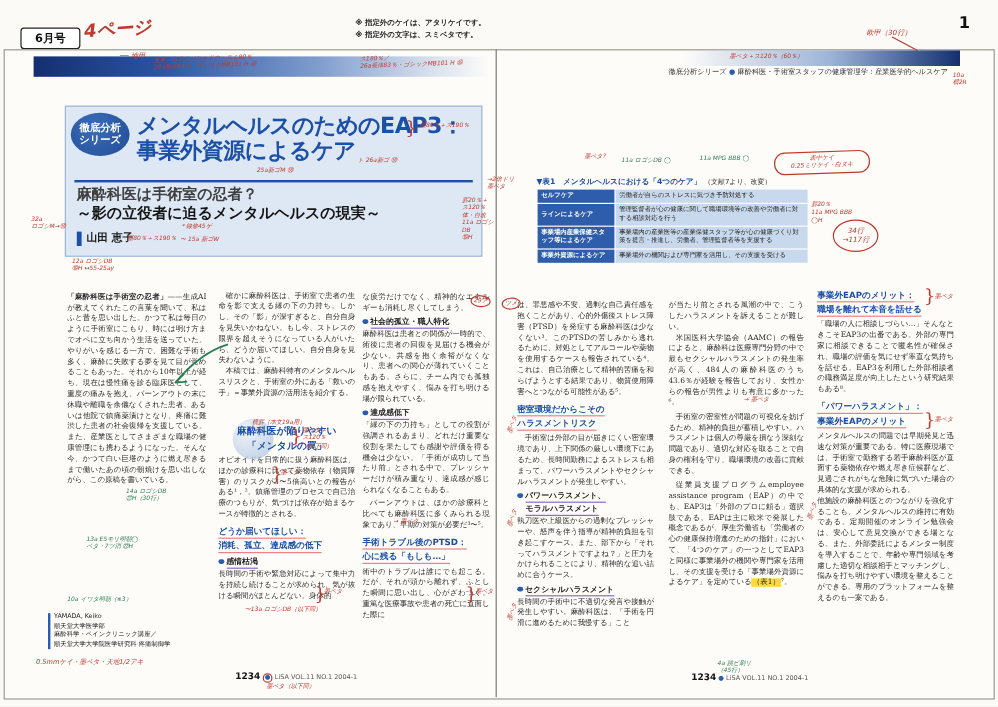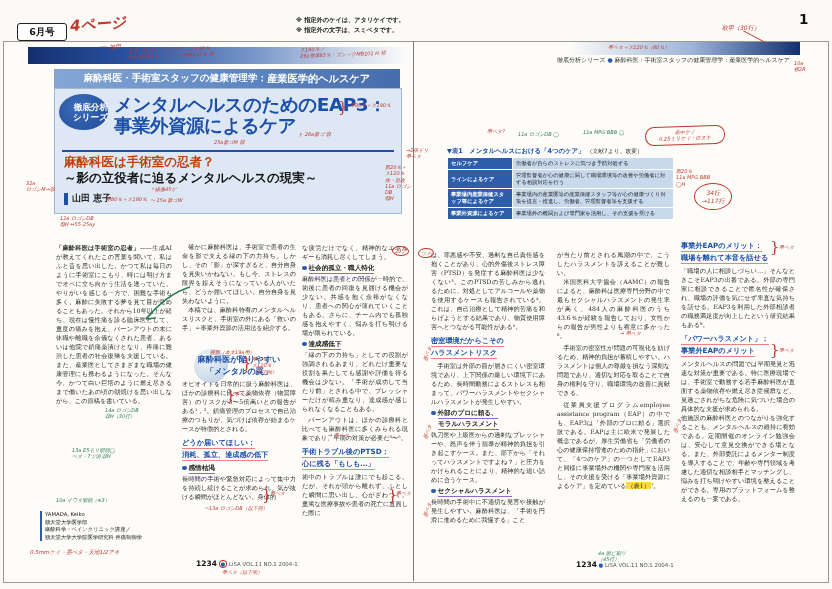--- a/index.html
+++ b/index.html
@@ -9,25 +9,25 @@
   .divider{left:413px;top:41px;width:1px;height:540px;background:#7a7a72;}
   .bandL{left:28px;top:47px;width:381px;height:17px;background:linear-gradient(90deg,#142f6f 0%,#2c54a3 28%,#7f9ccd 62%,#dbe3ef 88%,rgba(253,252,249,0) 100%);}
   .bandR{left:414px;top:42px;width:386px;height:13px;background:linear-gradient(90deg,rgba(253,252,249,0) 0%,rgba(253,252,249,0) 40%,#9db4d8 72%,#142f6f 100%);}
   .issueBox{left:17px;top:23px;width:48px;height:16px;border:1.6px solid #222;border-radius:3px;display:flex;align-items:center;justify-content:center;font-size:9.5px;font-weight:bold;color:#111;background:#fff;}
   .topnotes{left:296px;top:15px;font-size:6.2px;line-height:9.5px;font-weight:bold;color:#222;}
   .pageno{left:799px;top:11px;font-size:13.5px;font-weight:bold;color:#111;}
   .hbar{left:54px;top:69px;width:346px;height:19px;background:linear-gradient(90deg,#86a7d5,#5d86c2 55%,#476cab);display:flex;align-items:center;justify-content:center;color:#fff;white-space:nowrap;}
   .hbar .t1{font-size:9.6px;font-weight:bold;}
   .hbar .t2{font-size:10.2px;font-weight:900;}
   .panel{left:54px;top:88px;width:346px;height:124px;background:#dde8f4;border:1px solid #a2b7d2;}
-  .badge{left:59px;top:94px;width:49px;height:36px;border-radius:50%;background:radial-gradient(circle at 40% 35%,#3c6cba,#1f4c94);color:#fff;display:flex;flex-direction:column;align-items:flex-end;justify-content:center;font-size:8.6px;font-weight:bold;line-height:10px;}
+  .badge{left:59px;top:94px;width:49px;height:36px;border-radius:50%;background:radial-gradient(circle at 40% 35%,#3c6cba,#1f4c94);color:#fff;display:flex;flex-direction:column;align-items:center;justify-content:center;font-size:8.6px;font-weight:bold;line-height:10px;}
   .title1{left:114px;top:92px;font-size:18.5px;font-weight:900;color:#1b4fa8;letter-spacing:-0.5px;}
   .title2{left:114px;top:113px;font-size:18.5px;font-weight:900;color:#1b4fa8;letter-spacing:-0.5px;}
   .trule{left:62px;top:150px;width:332px;height:2px;background:#1b4fa8;}
-  .sub1{left:64px;top:154px;font-size:12.5px;font-weight:900;color:#c2410c;}
+  .sub1{left:64px;top:154px;font-size:12.5px;font-weight:900;color:#404040;}
   .sub2{left:64px;top:170px;font-size:12.5px;font-weight:900;color:#141414;}
   .authorRow{left:64px;top:192px;display:flex;align-items:center;}
   .abar{width:4px;height:12px;background:#1b4fa8;margin-right:4px;}
   .aname{font-size:9px;font-weight:bold;color:#222;}
   .rh{left:498px;top:56px;width:292px;text-align:right;font-size:6px;color:#333;white-space:nowrap;}
   .bluedot{color:#2a5cab;}
   .col{position:absolute;font-family:"DejaVu Serif","Liberation Serif",serif;}
   .bt{font-size:6.2px;line-height:9px;text-align:justify;color:#2b2b2b;}
   .bq{font-weight:bold;font-family:"DejaVu Sans",sans-serif;}
   .ind{text-indent:6.2px;}
@@ -79,24 +79,20 @@
     <div>※ 指定外のケイは、アタリケイです。</div>
     <div>※ 指定外の文字は、スミベタです。</div>
   </div>
   <div class="abs pageno">1</div>
 
   <div class="abs frame"></div>
   <div class="abs divider"></div>
   <div class="abs bandL"></div>
   <div class="abs bandR"></div>
 
-  <div class="abs hbar">
-    <span class="t1">麻酔科医・手術室スタッフの健康管理学：</span>
-    <span class="t2">産業医学的ヘルスケア</span>
-  </div>
   <div class="abs panel"></div>
   <div class="abs badge">
     <div>徹底分析</div>
     <div>シリーズ</div>
   </div>
   <div class="abs title1">メンタルヘルスのためのEAP3：</div>
   <div class="abs title2">事業外資源によるケア</div>
   <div class="abs trule"></div>
   <div class="abs sub1">麻酔科医は手術室の忍者？</div>
   <div class="abs sub2">～影の立役者に迫るメンタルヘルスの現実～</div>
@@ -184,21 +180,21 @@
     </table>
 
   <div class="col" style="left:431px;top:250px;width:114px;">
     <div class="bt">は、罪悪感や不安、過剰な自己責任感を抱くことがあり、心的外傷後ストレス障害（PTSD）を発症する麻酔科医は少なくない³。このPTSDの苦しみから逃れるために、対処としてアルコールや薬物を使用するケースも報告されている⁴。これは、自己治療として精神的苦痛を和らげようとする結果であり、物質使用障害へとつながる可能性がある⁵。</div>
     <div class="bh mt4">
       <div><span class="ru">密室環境だからこその</span></div>
       <div><span class="ru">ハラスメントリスク</span></div>
     </div>
     <div class="bt mt2 ind">手術室は外部の目が届きにくい密室環境であり、上下関係の厳しい環境下にあるため、長時間勤務によるストレスも相まって、パワーハラスメントやセクシャルハラスメントが発生しやすい。</div>
     <div class="sh mt2">
-      <div><span class="shdot"></span><span class="ul">外部のプロに頼る、</span></div>
+      <div><span class="shdot"></span><span class="ul">パワーハラスメント、</span></div>
       <div style="padding-left:7px;"><span class="ul">モラルハラスメント</span></div>
     </div>
     <div class="bt">執刀医や上級医からの過剰なプレッシャーや、怒声を伴う指導が精神的負担を引き起こすケース。また、部下から「それってハラスメントですよね？」と圧力をかけられることにより、精神的な追い詰めに合うケース。</div>
     <div class="sh mt2"><span class="shdot"></span><span class="ul">セクシャルハラスメント</span></div>
     <div class="bt">長時間の手術中に不適切な発言や接触が発生しやすい。麻酔科医は、「手術を円滑に進めるために我慢する」こと</div>
   </div>
 
   <div class="col" style="left:557px;top:250px;width:113px;">
     <div class="bt">が当たり前とされる風潮の中で、こうしたハラスメントを訴えることが難しい。</div>
     <div class="bt ind">米国医科大学協会（AAMC）の報告によると、麻酔科は医療専門分野の中で最もセクシャルハラスメントの発生率が高く、484人の麻酔科医のうち43.6％が経験を報告しており、女性からの報告が男性よりも有意に多かった⁶。</div>

